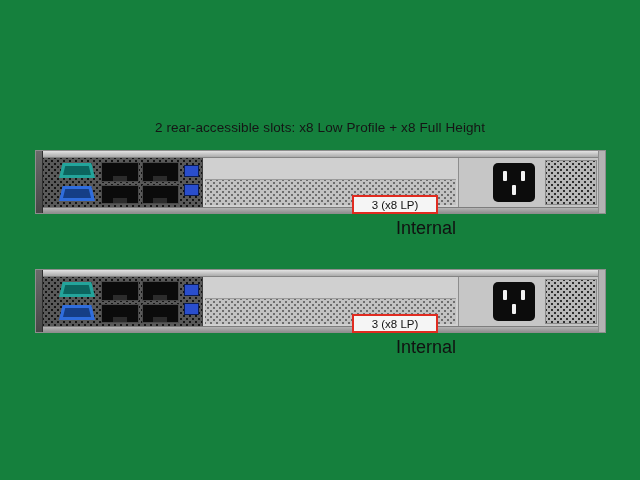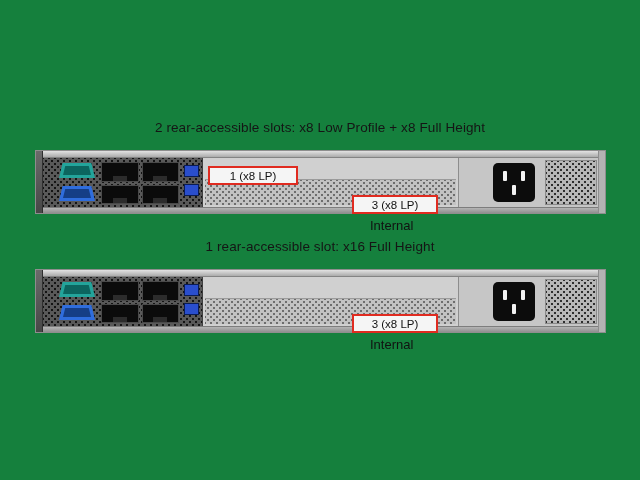--- a/index.html
+++ b/index.html
@@ -43,21 +43,21 @@
   .inlet .p{position:absolute;width:4px;height:10px;background:#f2f2f2;border-radius:1px}
   .inlet .p1{left:10px;top:8px}.inlet .p2{right:10px;top:8px}.inlet .p3{left:19px;top:22px}
   .psu-grille{position:absolute;left:86px;top:2px;width:52px;height:45px;border:1px solid #8a8a8a}
 
   
   .slot-label{position:absolute;height:19px;background:#f5f5f5;border:2px solid var(--hl,#e02b20);display:flex;align-items:center;justify-content:center;font-size:11.5px;color:#111;white-space:nowrap;z-index:5}
   .sl1{left:172px;top:15px;width:90px}
   .sl2{left:268px;top:15px;width:152px}
   .sl3{left:316px;top:44px;width:86px}
 
-  .internal{position:absolute;left:370px;width:86px;text-align:left;font-size:13px;color:#111}
+  .internal{position:absolute;left:370px;width:86px;text-align:right;font-size:18px;color:#111}
   .i1{top:218px}.i2{top:337px}
 </style>
 </head>
 <body>
 
 <div class="canvas">
 
   <div class="fig-title t1">2 rear-accessible slots: x8 Low Profile + x8 Full Height</div>
 
   <div class="server s1">
@@ -88,27 +88,25 @@
       <div class="inlet">
         <b class="p p1"></b>
           <b class="p p2"></b>
           <b class="p p3"></b>
       </div>
       <div class="psu-grille dots-psu"></div>
     </div>
     <div class="rail-bottom"></div>
     <div class="ear-r"></div>
 
-    <div class="slot-label sl1">1 (x8 LP)</div>
     <div class="slot-label sl3">3 (x8 LP)</div>
   </div>
 
   <div class="internal i1">Internal</div>
 
-  <div class="fig-title t2">1 rear-accessible slot: x16 Full Height</div>
 
   <div class="server s2">
     <div class="rail-top"></div>
     <div class="ear-l"></div>
     <div class="io-panel dots-dark">
       <div class="trap teal">
           <i></i>
         </div>
       <div class="trap blue">
           <i></i>

